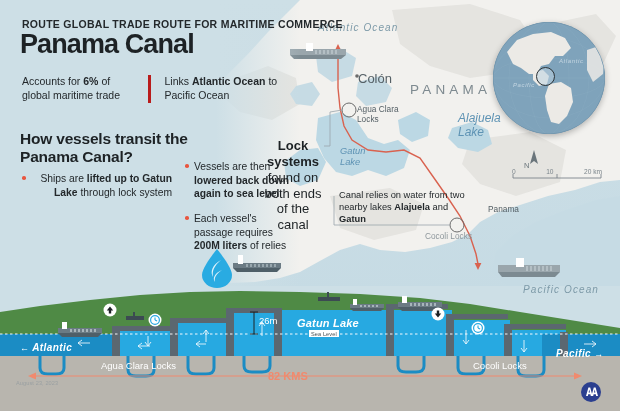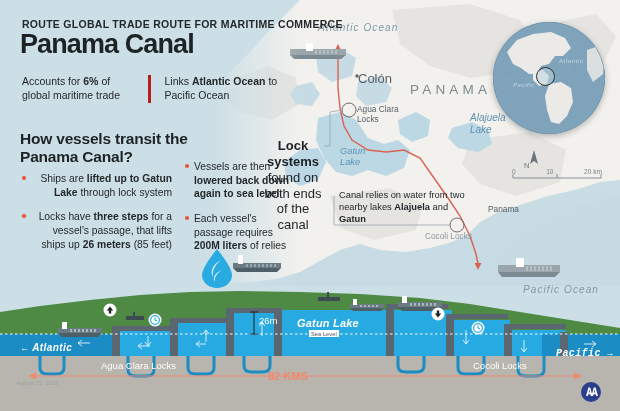--- a/index.html
+++ b/index.html
@@ -40,21 +40,21 @@
   
   .ml{position:absolute;z-index:5;}
   .ocean-lbl{font-style:italic;color:#7d9aa8;letter-spacing:1.1px;}
   .lbl-atlantic{left:318px;top:22px;font-size:10px;}
   .lbl-pacific{left:523px;top:284px;font-size:10px;}
   .lbl-panama-country{left:410px;top:82px;font-size:13.5px;letter-spacing:4.2px;
     color:#7e8a90;font-weight:normal;}
   .lbl-colon{left:358px;top:71px;font-size:13px;color:#556066;}
   .lbl-aguaclara{left:357px;top:105px;font-size:8.3px;color:#556066;line-height:1.18;}
   .lbl-gatun{left:340px;top:146px;font-size:9.3px;font-style:italic;color:#5e93b4;line-height:1.15;}
-  .lbl-alajuela{left:458px;top:112px;font-size:10px;font-style:italic;color:#5e93b4;line-height:1.15;margin-left:12px;}
+  .lbl-alajuela{left:458px;top:112px;font-size:12px;font-style:italic;color:#5e93b4;line-height:1.15;}
   .lbl-panamacity{left:488px;top:204px;font-size:8.3px;color:#556066;}
   .lbl-cocoli{left:425px;top:231px;font-size:8.3px;color:#8e979c;}
 
   .callout-lock{position:absolute;left:262px;top:138px;width:62px;font-size:13px;
     font-weight:bold;color:#1d2225;text-align:center;line-height:1.22;z-index:9;}
   .callout-water{position:absolute;left:339px;top:190px;width:128px;font-size:9.3px;
     color:#23282b;line-height:1.27;z-index:5;}
   .callout-water b{font-weight:bold;}
 
   
@@ -67,21 +67,21 @@
   .globe{position:absolute;left:493px;top:22px;width:112px;height:112px;border-radius:50%;
     background:#7fa3bb;box-shadow:0 2px 6px rgba(0,0,0,.28);overflow:hidden;z-index:7;}
   .globe-lbl{position:absolute;font-size:6px;color:#c4d6e2;font-style:italic;letter-spacing:.6px;}
   .globe-focus{position:absolute;left:43px;top:45px;width:17px;height:17px;border-radius:50%;
     border:1.4px solid #2c3337;background:rgba(190,212,226,.55);z-index:3;}
 
   
   .xs{position:absolute;left:0;top:286px;width:620px;height:125px;overflow:hidden;}
   .xs-label{position:absolute;color:#fff;z-index:7;}
   .lbl-atl-b{left:20px;top:56px;font-size:10px;font-style:italic;font-weight:bold;letter-spacing:.4px;}
-  .lbl-pac-b{left:559px;top:62px;font-size:10px;font-style:italic;font-weight:bold;letter-spacing:.4px;font-family:Liberation Mono, monospace;}
+  .lbl-pac-b{left:559px;top:62px;font-size:10px;font-style:italic;font-weight:bold;letter-spacing:.4px;}
   .lbl-gl{left:297px;top:31px;font-size:11px;font-style:italic;font-weight:bold;letter-spacing:.2px;}
   .lbl-26m{left:259px;top:29px;font-size:9.5px;}
   .lbl-sealevel{position:absolute;left:309px;top:48px;font-size:5.6px;color:#4a5357;
     background:#fff;padding:.5px 2px;z-index:8;letter-spacing:.1px;}
   .lbl-agua-b{left:101px;top:74px;font-size:9.5px;color:#fff;}
   .lbl-cocoli-b{left:473px;top:74px;font-size:9.5px;color:#fff;}
   .lbl-82{position:absolute;left:268px;top:84px;font-size:11px;font-weight:bold;color:#f08a6e;z-index:8;}
   .date{position:absolute;left:16px;top:94px;font-size:5.6px;color:#9aa0a2;z-index:8;letter-spacing:.1px;}
   .aa-logo{position:absolute;left:580px;top:381px;width:22px;height:22px;z-index:9;}
 </style>
@@ -262,23 +262,20 @@
     <div class="sub right">
       <span>Links </span><b>Atlantic Ocean</b><span> to Pacific Ocean</span>
     </div>
   </div>
 
   <div class="q">How vessels transit the Panama Canal?</div>
 
   <div class="bullets bcol-a">
     <div class="bi">
       <span>Ships are </span><b>lifted up to Gatun Lake</b><span> through lock system</span>
-    </div>
-    <div class="bi">
-      <span>Locks have </span><b>three steps</b><span> for a vessel's passage, that lifts ships up </span><b>26 meters</b><span> (85 feet)</span>
     </div>
   </div>
 
   <div class="bullets bcol-b">
     <div class="bi">
       <span>Vessels are then </span><b>lowered back down again to sea level</b>
     </div>
     <div class="bi">
       <span>Each vessel's passage requires </span><b>200M liters</b><span> of relies</span>
     </div>

